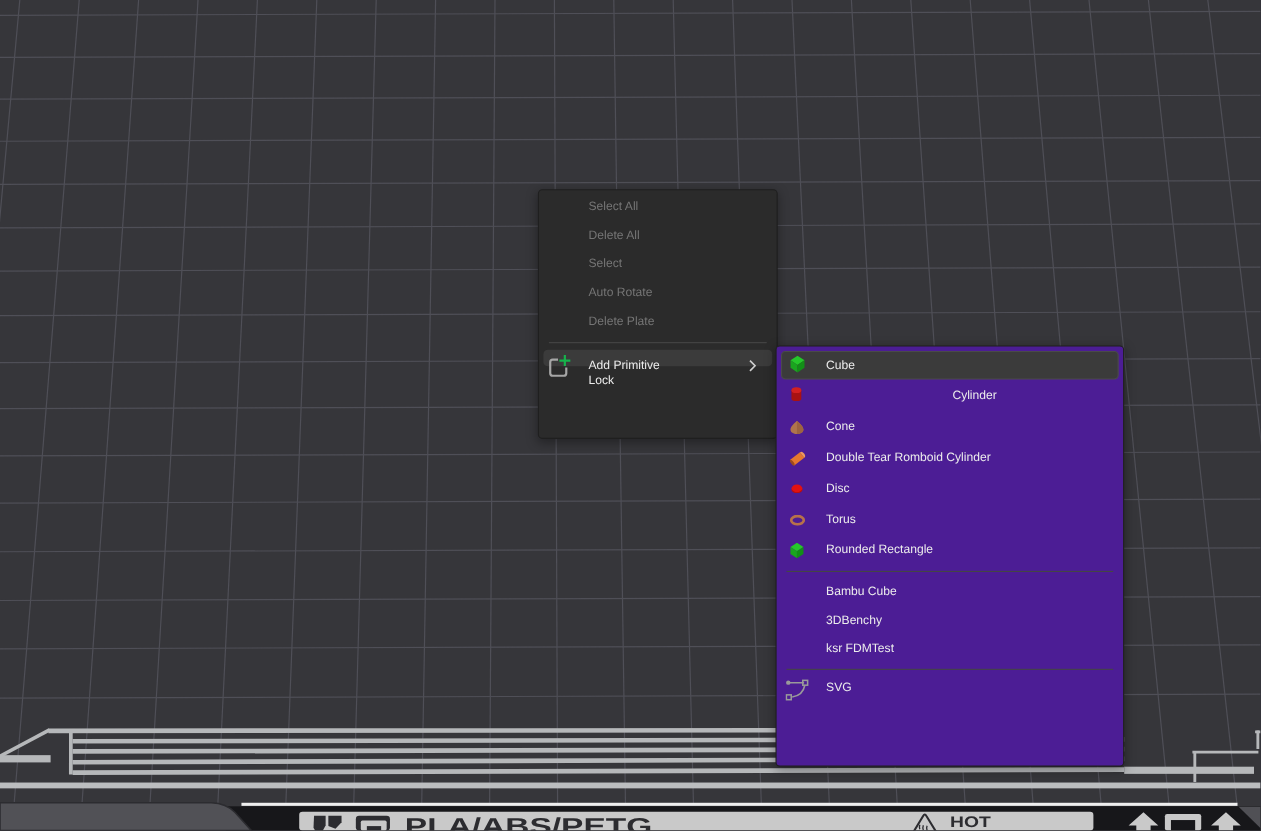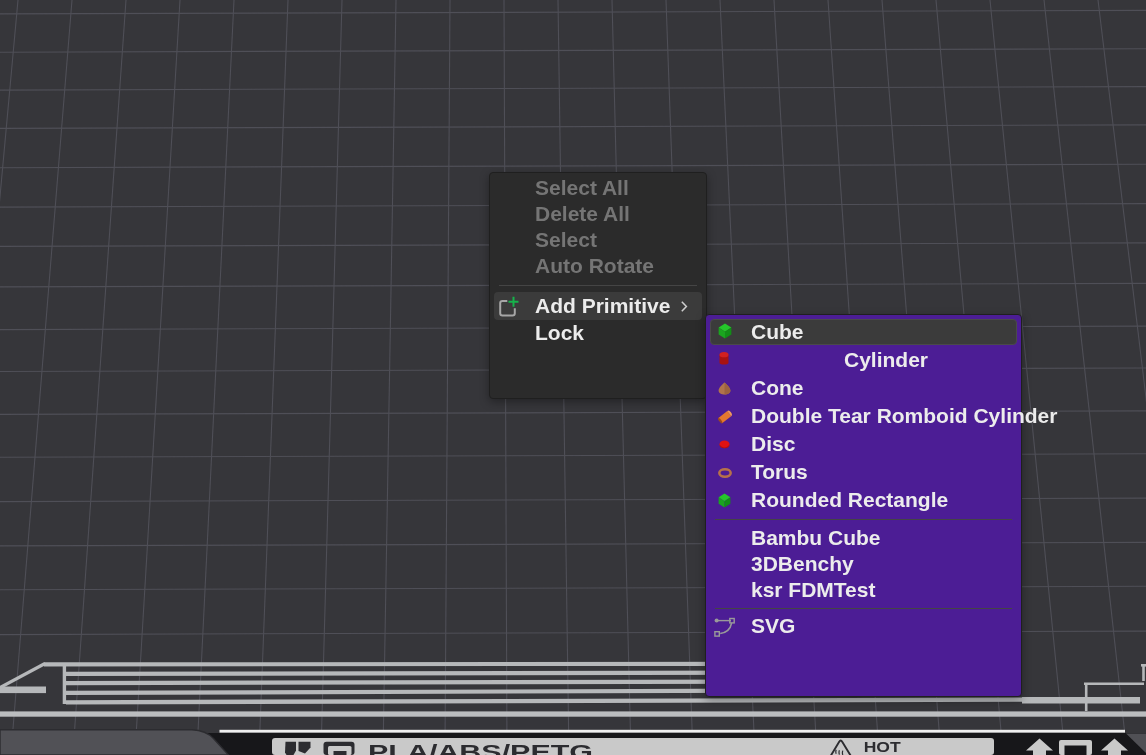--- a/index.html
+++ b/index.html
@@ -3,22 +3,22 @@
 <meta charset="utf-8">
 <style>
   html,body{margin:0;padding:0;}
   body{width:1146px;height:755px;overflow:hidden;background:#36363a;
        font-family:"Liberation Sans",sans-serif;position:relative;}
   .abs{position:absolute;}
   
   .menu{position:absolute;background:#2b2b2b;border:1px solid #1f1f1f;
         border-radius:4px;box-sizing:border-box;z-index:10;
         box-shadow:0 3px 10px rgba(0,0,0,0.35);}
-  .mi{height:26px;line-height:26px;font-size:21px;color:#ececec;
-      padding-left:45px;position:relative;white-space:nowrap;font-weight:bold;}
+  .mi{height:26px;line-height:26px;font-size:11px;color:#ececec;
+      padding-left:45px;position:relative;white-space:nowrap;}
   .mi.dis{color:#757575;}
   .sep{border-top:1px solid #454545;margin:6px 9px 6px 9px;height:0;}
   .hl{position:absolute;background:#3b3b3b;border-radius:4px;z-index:-1;}
 </style>
 </head>
 <body>
 <svg class="abs" width="1146" height="755" style="left:0;top:0">
   <rect x="0" y="0" width="1146" height="755" fill="#36363a"></rect>
   <g stroke="#4f4f57" stroke-width="1.1" fill="none">
     <line x1="18.0" y1="0" x2="-48.9" y2="730"></line>
@@ -112,22 +112,23 @@
   </g>
   <path d="M1126 733.5 L1146 733.5 L1146 753 Z" fill="#505055"></path>
 </svg>
 
 <div class="menu" style="left:489px;top:172px;width:218px;height:227px;">
   <div style="height:2px"></div>
   <div class="mi dis">Select All</div>
   <div class="mi dis">Delete All</div>
   <div class="mi dis">Select</div>
   <div class="mi dis">Auto Rotate</div>
+  <div class="mi dis">Delete Plate</div>
   <div class="sep"></div>
-  <div class="mi" style="height:28px;line-height:28px;">
+  <div class="mi" style="height:15px;line-height:28px;">
     <div class="hl" style="left:4px;right:4px;top:0;bottom:0;"></div>
     
     <svg width="21" height="21" style="position:absolute;left:8.5px;top:3.5px" viewBox="0 0 21 21">
       <path d="M8.3 5 L3.5 5 Q1.2 5 1.2 7.3 L1.2 17.3 Q1.2 19.6 3.5 19.6 L13.5 19.6 Q15.8 19.6 15.8 17.3 L15.8 12.2" fill="none" stroke="#a6a6a6" stroke-width="2"></path>
       <path d="M14.5 0.8 L14.5 10.8 M9.5 5.8 L19.5 5.8" stroke="#16b24b" stroke-width="2" fill="none"></path>
     </svg>
     Add Primitive
     <svg width="8" height="13" style="position:absolute;right:18px;top:8px" viewBox="0 0 8 13">
       <path d="M1.8 1.8 L6.4 6.5 L1.8 11.2" fill="none" stroke="#cfcfcf" stroke-width="1.5"></path>
     </svg>

